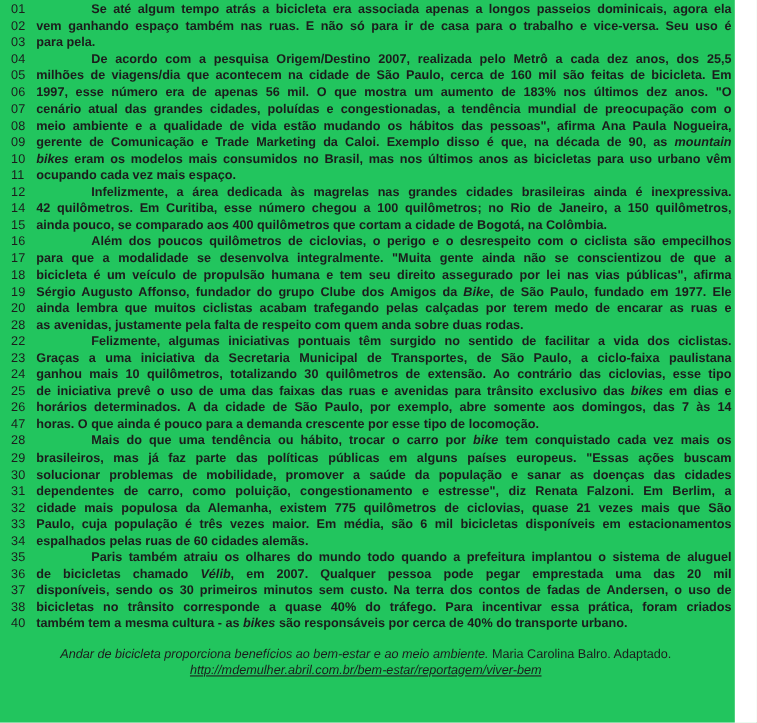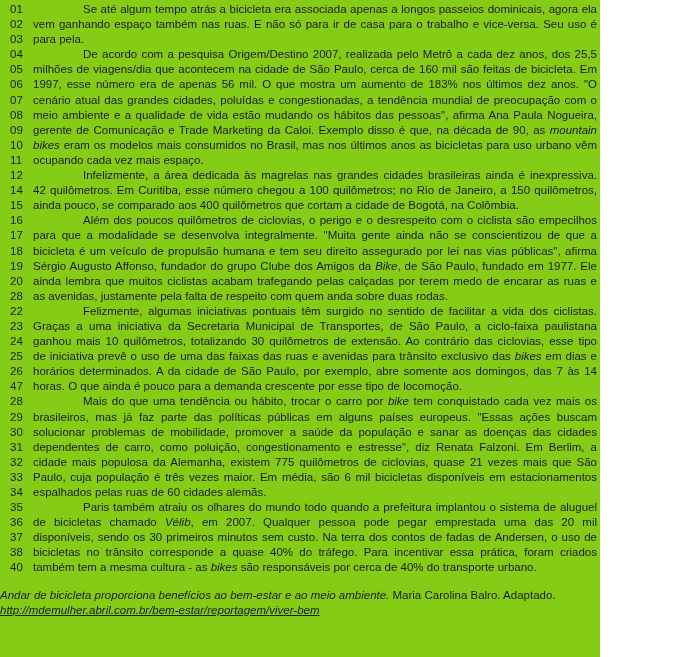--- a/index.html
+++ b/index.html
@@ -9,57 +9,58 @@
   }
   body {
     width: 688px;
     height: 657px;
     overflow: hidden;
     font-family: "Liberation Sans", sans-serif;
     font-size: 11.5px;
     color: #1c1c1c;
   }
   .page {
-    width: 600px;
+    width: 668px;
     height: 657px;
     box-sizing: border-box;
     padding-top: 2px;
-    background: #84cc16;
+    background: #22c55e;
   }
   .line {
     display: flex;
     line-height: 15.1px;
     height: 15.1px;
   }
   .num {
     flex: 0 0 23px;
     margin-left: 10px;
     letter-spacing: 0.2px;
   }
   .text {
     flex: 1 1 auto;
     margin-right: 3px;
     text-align: justify;
     text-align-last: justify;
     white-space: normal;
     overflow: hidden;
+    font-weight: bold;
   }
   .text.pend {
     text-align-last: left;
   }
   .text.indent {
     text-indent: 50px;
   }
   .it {
     font-style: italic;
   }
   .footer {
     margin-top: 12px;
     margin-right: 3px;
-    text-align: left;
+    text-align: center;
     line-height: 15px;
   }
   .footer-citation .it {
     font-style: italic;
   }
   .footer-link {
     color: inherit;
     text-decoration: underline;
     font-style: italic;
   }

